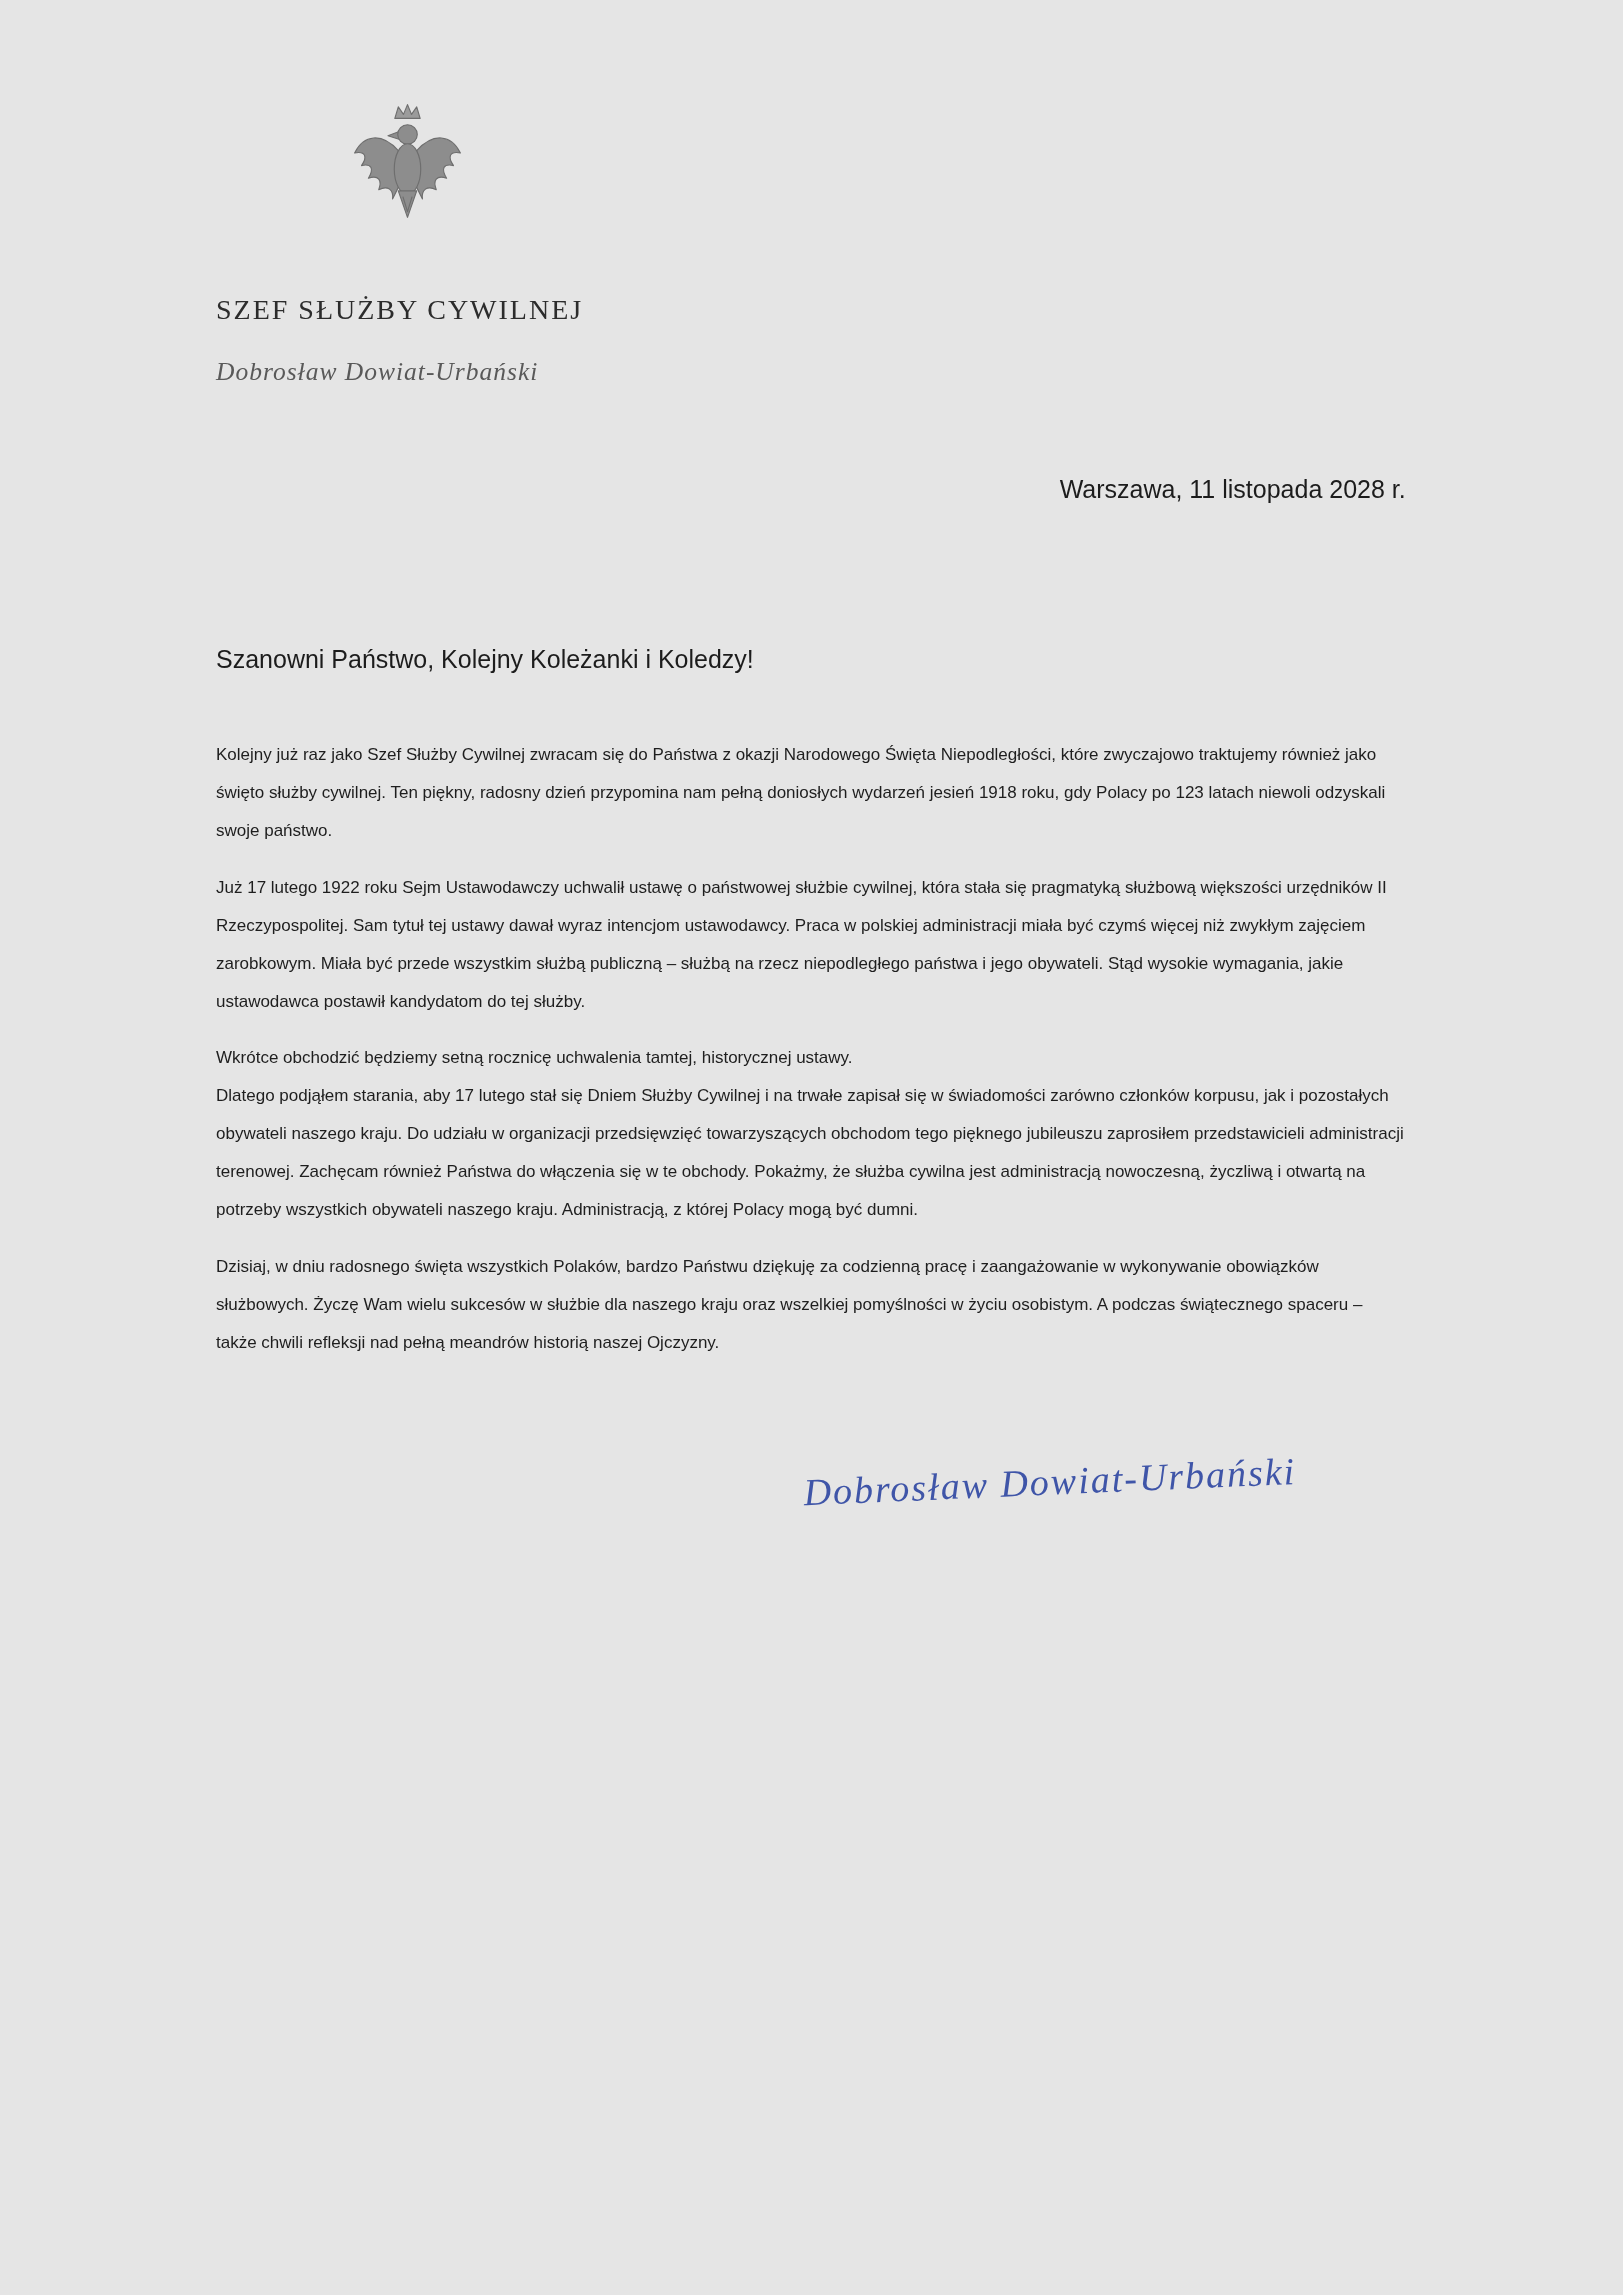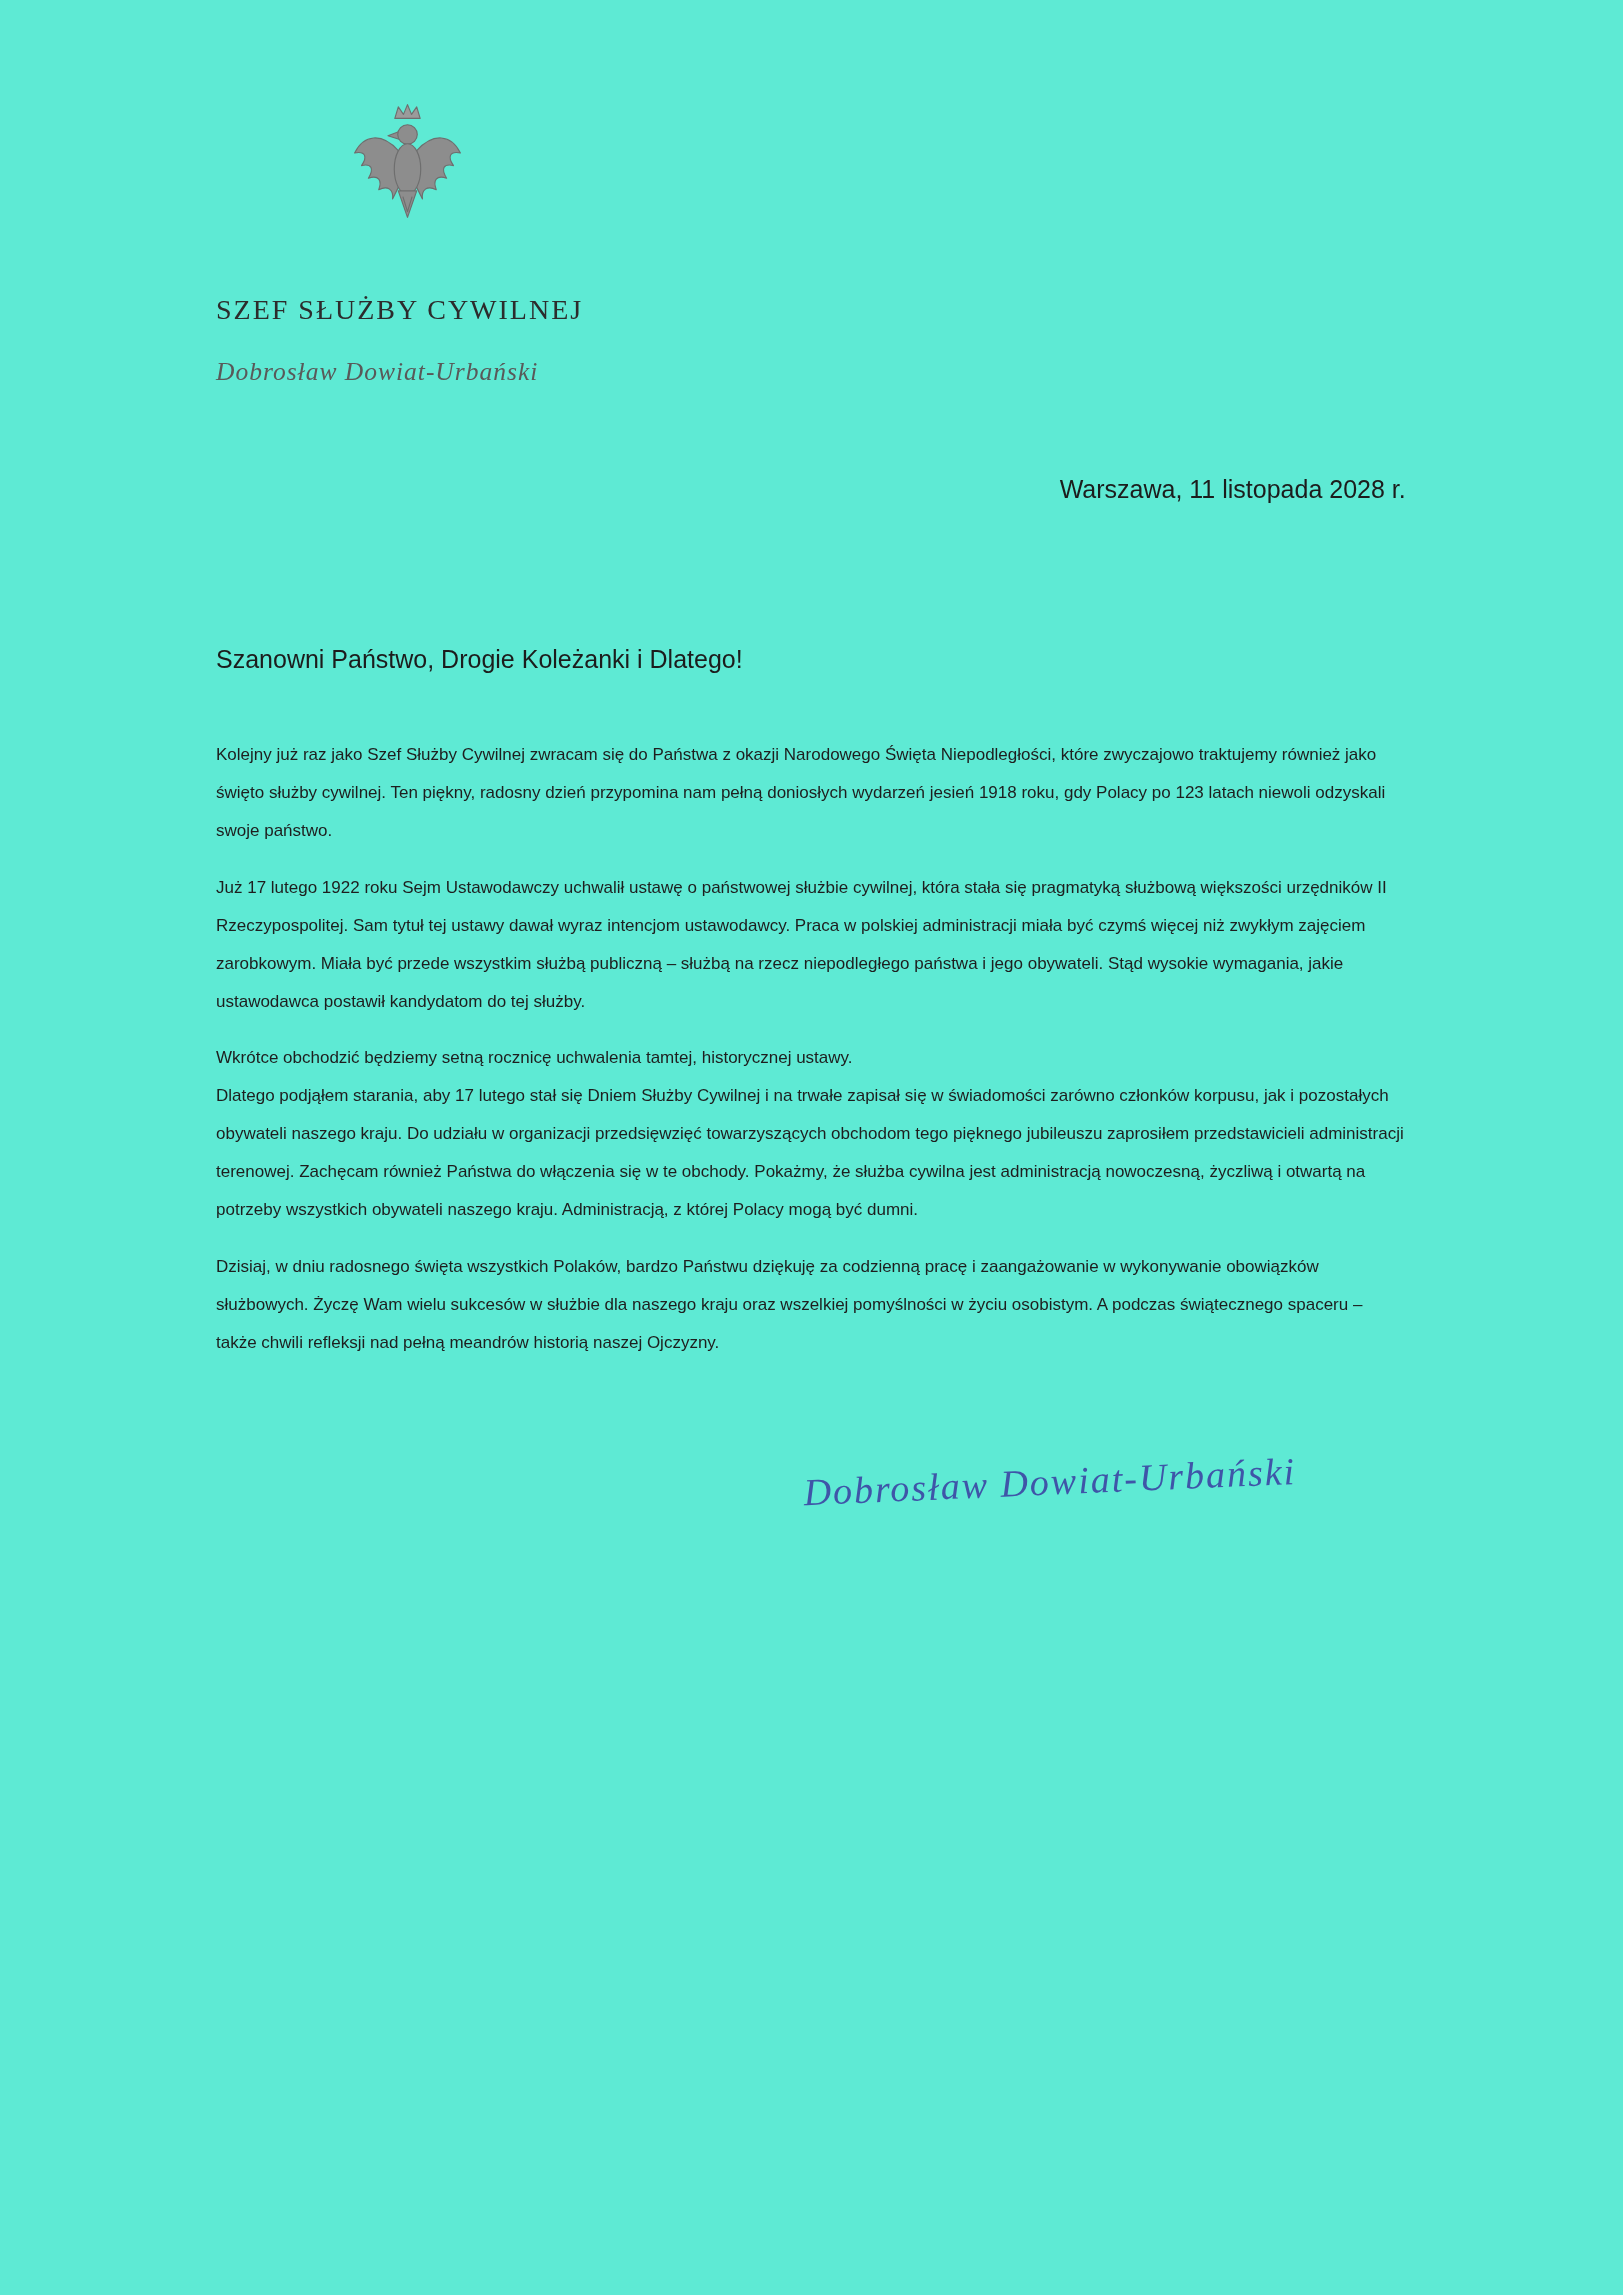--- a/index.html
+++ b/index.html
@@ -10,21 +10,21 @@
     font-family: "Liberation Sans", sans-serif;
     color: #1c1c1c;
     -webkit-font-smoothing: antialiased;
   }
   .page {
     box-sizing: border-box;
     width: 1623px;
     height: 2295px;
     padding: 98px 216px 0 216px;
     position: relative;
-    background: #5eead4;
+    background: #e5e5e5;
   }
   .emblem-wrap {
     margin-left: 134px;
     width: 115px;
     height: 134px;
   }
   .emblem-wrap svg { display: block; width: 100%; height: 100%; }
   .letterhead-title {
     font-family: "Liberation Serif", serif;
     font-size: 28px;
@@ -101,21 +101,21 @@
       </g>
     </svg>
   </div>
 
   <div class="letterhead-title">SZEF SŁUŻBY CYWILNEJ</div>
 
   <div class="letterhead-name">Dobrosław Dowiat-Urbański</div>
 
   <div class="dateline">Warszawa, 11 listopada 2028 r.</div>
 
-  <div class="salutation">Szanowni Państwo, Drogie Koleżanki i Dlatego!</div>
+  <div class="salutation">Szanowni Państwo, Kolejny Koleżanki i Koledzy!</div>
 
   <div class="body-text">
     <p>Kolejny już raz jako Szef Służby Cywilnej zwracam się do Państwa z okazji Narodowego Święta Niepodległości, które zwyczajowo traktujemy również jako święto służby cywilnej. Ten piękny, radosny dzień przypomina nam pełną doniosłych wydarzeń jesień 1918 roku, gdy Polacy po 123 latach niewoli odzyskali swoje państwo.</p>
     <p>Już 17 lutego 1922 roku Sejm Ustawodawczy uchwalił ustawę o państwowej służbie cywilnej, która stała się pragmatyką służbową większości urzędników II Rzeczypospolitej. Sam tytuł tej ustawy dawał wyraz intencjom ustawodawcy. Praca w polskiej administracji miała być czymś więcej niż zwykłym zajęciem zarobkowym. Miała być przede wszystkim służbą publiczną – służbą na rzecz niepodległego państwa i jego obywateli. Stąd wysokie wymagania, jakie ustawodawca postawił kandydatom do tej służby.</p>
     <p>Wkrótce obchodzić będziemy setną rocznicę uchwalenia tamtej, historycznej ustawy.
 Dlatego podjąłem starania, aby 17 lutego stał się Dniem Służby Cywilnej i na trwałe zapisał się w świadomości zarówno członków korpusu, jak i pozostałych obywateli naszego kraju. Do udziału w organizacji przedsięwzięć towarzyszących obchodom tego pięknego jubileuszu zaprosiłem przedstawicieli administracji terenowej. Zachęcam również Państwa do włączenia się w te obchody. Pokażmy, że służba cywilna jest administracją nowoczesną, życzliwą i otwartą na potrzeby wszystkich obywateli naszego kraju. Administracją, z której Polacy mogą być dumni.</p>
     <p>Dzisiaj, w dniu radosnego święta wszystkich Polaków, bardzo Państwu dziękuję za codzienną pracę i zaangażowanie w wykonywanie obowiązków służbowych. Życzę Wam wielu sukcesów w służbie dla naszego kraju oraz wszelkiej pomyślności w życiu osobistym. A podczas świątecznego spaceru – także chwili refleksji nad pełną meandrów historią naszej Ojczyzny.</p>
   </div>
 
   <div class="signature">Dobrosław Dowiat-Urbański</div>

